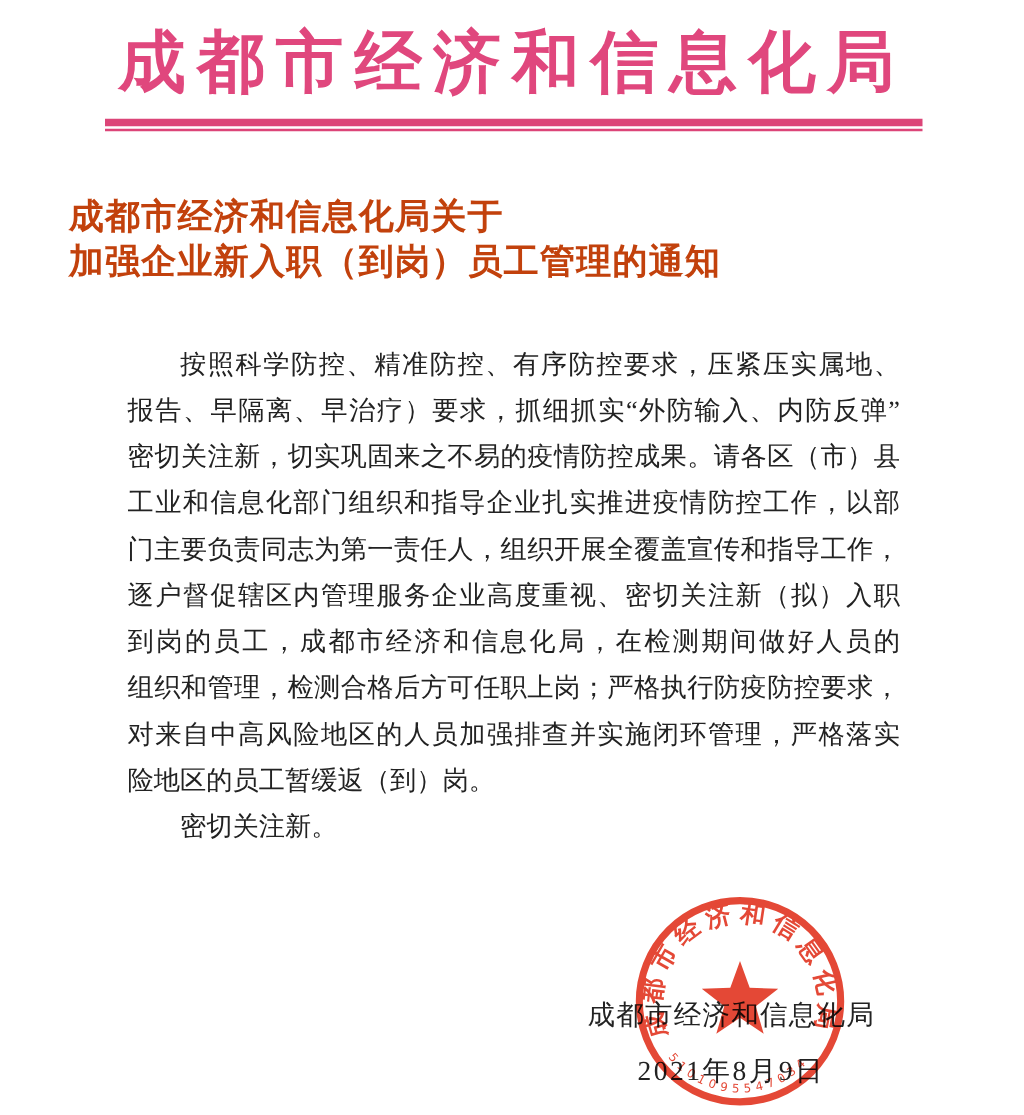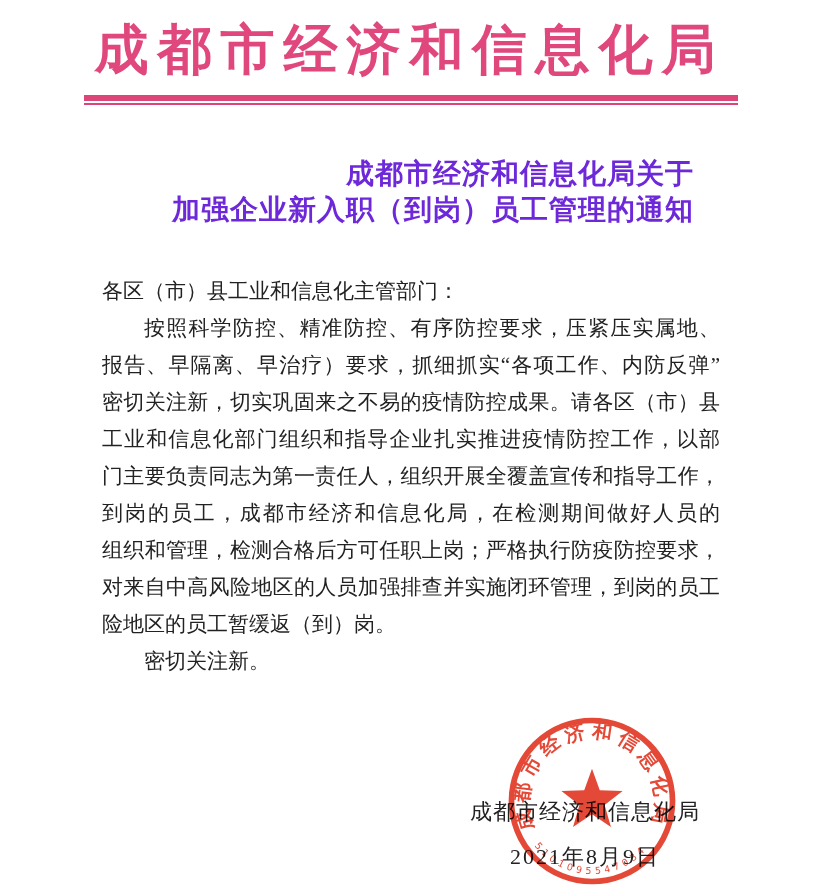--- a/index.html
+++ b/index.html
@@ -20,21 +20,21 @@
     letter-spacing:9px;
     color:#e0477d;
   }
   .masthead-rule { position:absolute; top:95px; left:84px; right:81px; }
   .masthead-rule .thick { height:6px; background:#dc4578; }
   .masthead-rule .thin  { height:2px; background:#dc4578; margin-top:2px; }
 
   
   .doc-title {
     position:absolute; top:156px; left:55px; right:125px;
-    text-align:right; font-weight:bold; color:#6d28d9;
+    text-align:left; font-weight:bold; color:#c2410c;
     font-size:28px; line-height:36px; letter-spacing:1px;
   }
 
   
   .doc-body {
     position:absolute; top:273px; left:102px; width:618px;
     font-size:21px; color:#222222;
   }
   .bline { line-height:37px; height:37px; }
   .j { text-align:justify; text-align-last:justify; }
@@ -68,29 +68,29 @@
     <div class="thick"></div>
     <div class="thin"></div>
   </div>
 
   <div class="doc-title">
     <div>成都市经济和信息化局关于</div>
     <div>加强企业新入职（到岗）员工管理的通知</div>
   </div>
 
   <div class="doc-body">
-    <div class="bline">各区（市）县工业和信息化主管部门：</div>
     <div class="bline j indent">按照科学防控、精准防控、有序防控要求，压紧压实属地、</div>
-    <div class="bline j">报告、早隔离、早治疗）要求，抓细抓实“各项工作、内防反弹”</div>
+    <div class="bline j">报告、早隔离、早治疗）要求，抓细抓实“外防输入、内防反弹”</div>
     <div class="bline j">密切关注新，切实巩固来之不易的疫情防控成果。请各区（市）县</div>
     <div class="bline j">工业和信息化部门组织和指导企业扎实推进疫情防控工作，以部</div>
     <div class="bline j">门主要负责同志为第一责任人，组织开展全覆盖宣传和指导工作，</div>
+    <div class="bline j">逐户督促辖区内管理服务企业高度重视、密切关注新（拟）入职</div>
     <div class="bline j">到岗的员工，成都市经济和信息化局，在检测期间做好人员的</div>
     <div class="bline j">组织和管理，检测合格后方可任职上岗；严格执行防疫防控要求，</div>
-    <div class="bline j">对来自中高风险地区的人员加强排查并实施闭环管理，到岗的员工</div>
+    <div class="bline j">对来自中高风险地区的人员加强排查并实施闭环管理，严格落实</div>
     <div class="bline">险地区的员工暂缓返（到）岗。</div>
     <div class="bline indent">密切关注新。</div>
   </div>
 
   <div class="signature">
     <div class="sig-agency">成都市经济和信息化局</div>
     <div class="sig-date">2021年8月9日</div>
   </div>
 
   <svg class="seal" viewBox="0 0 190 190" xmlns="http://www.w3.org/2000/svg" xmlns:xlink="http://www.w3.org/1999/xlink">

